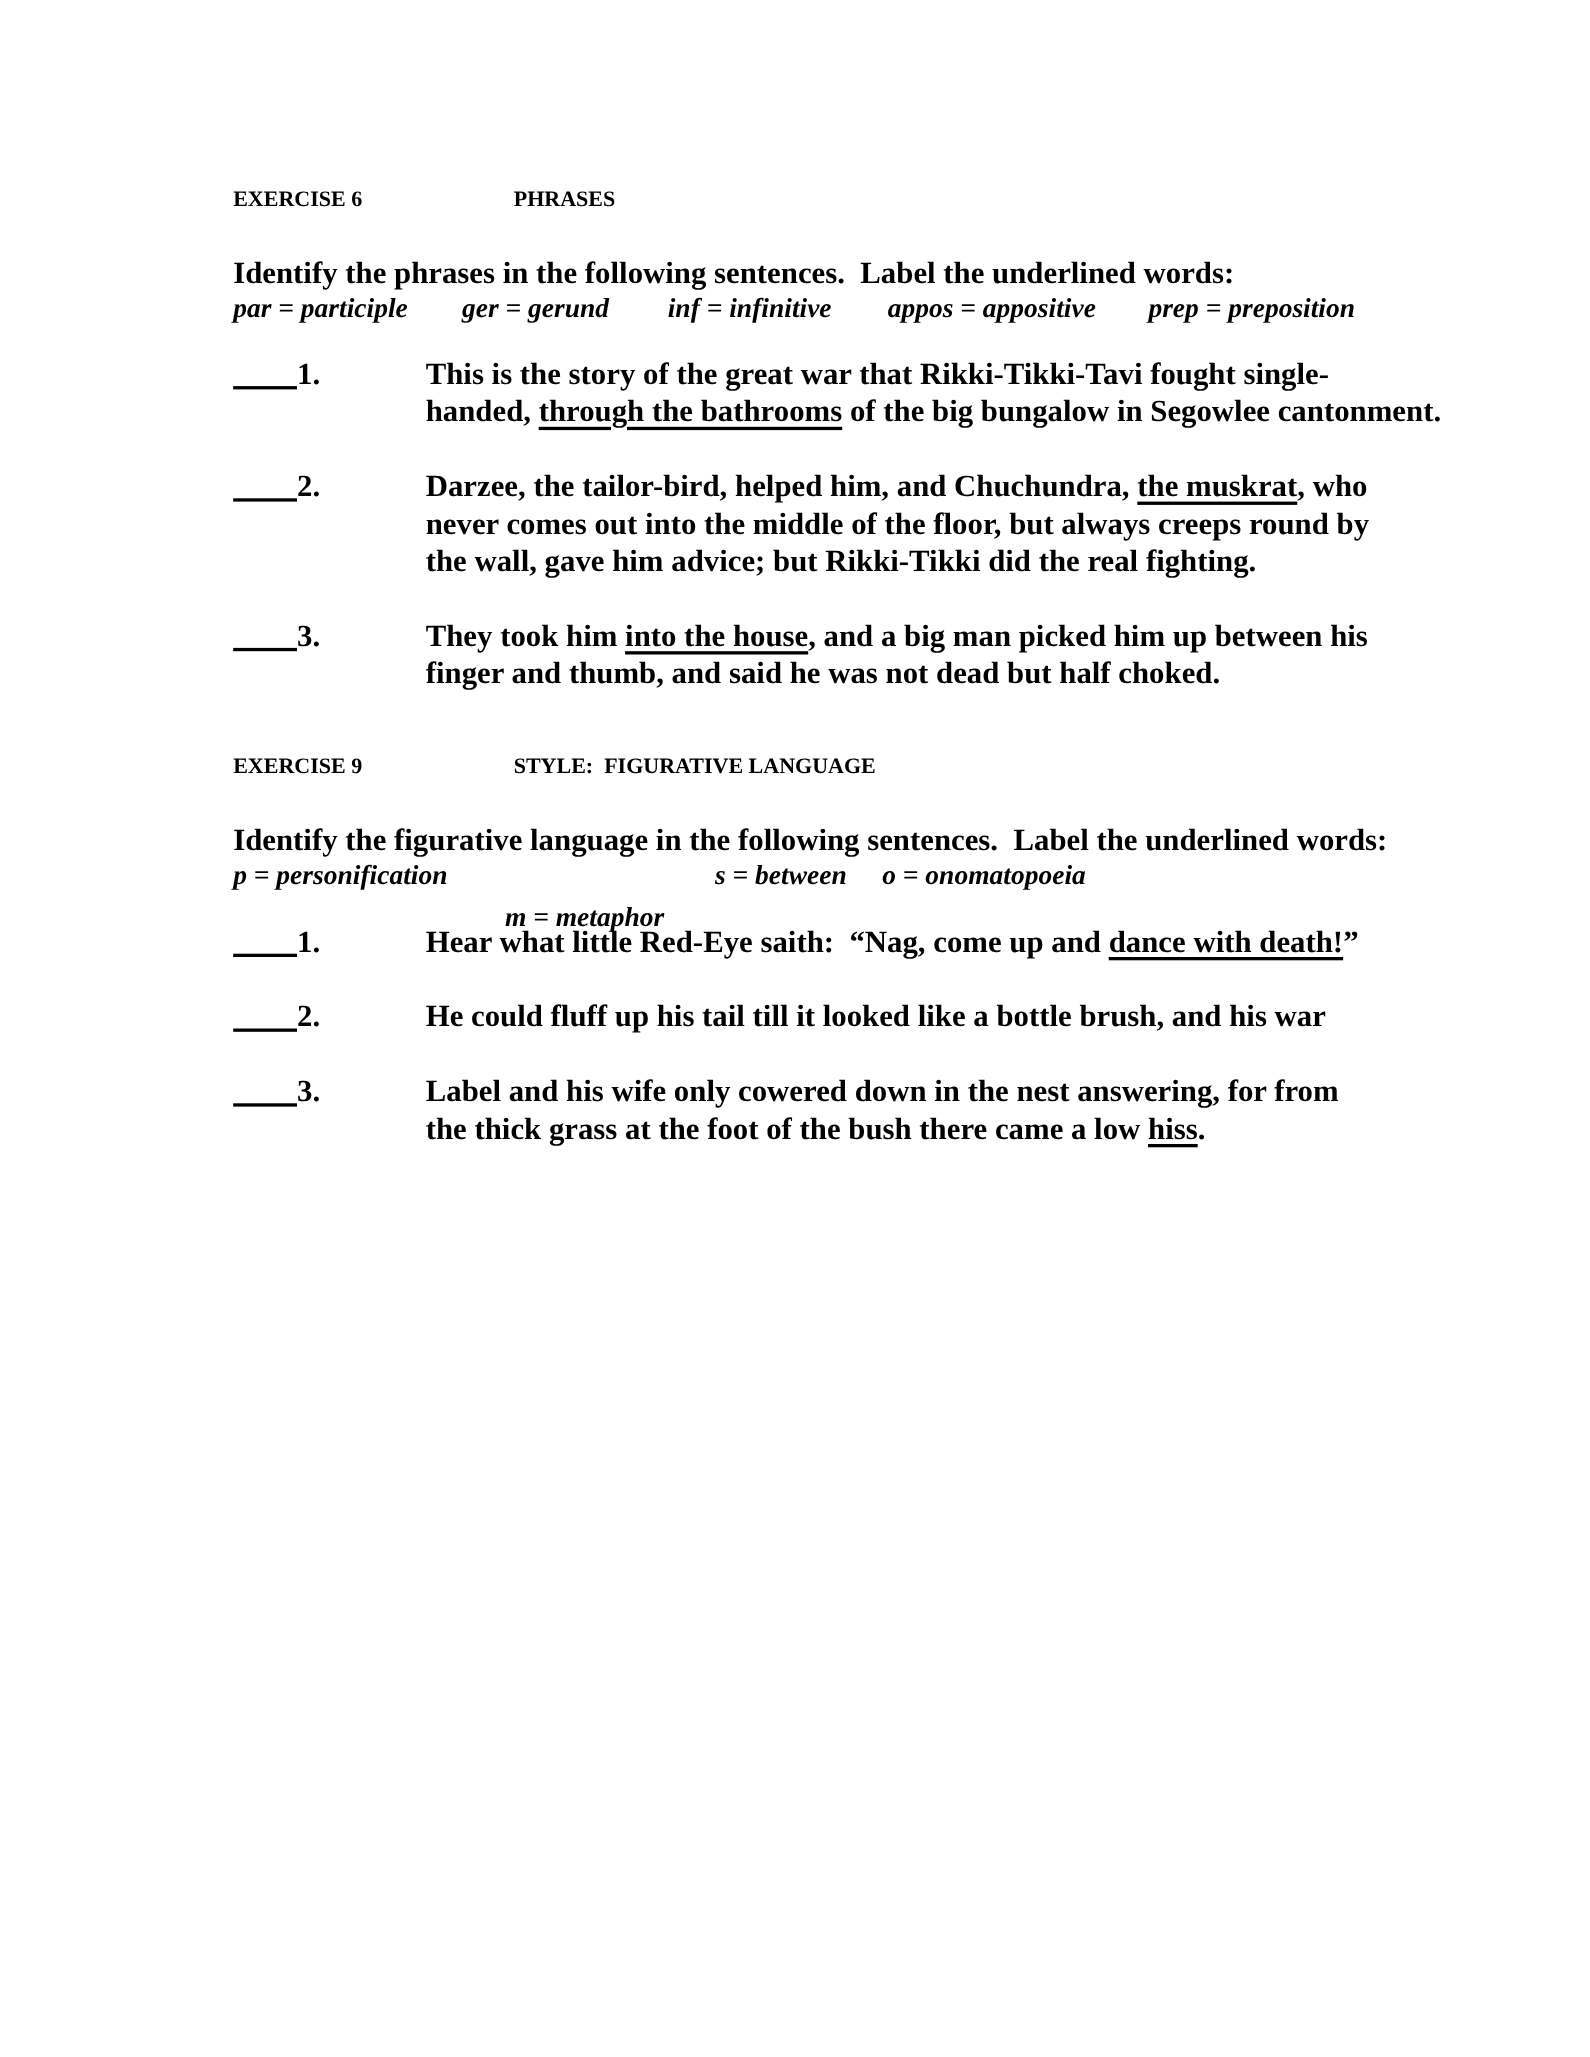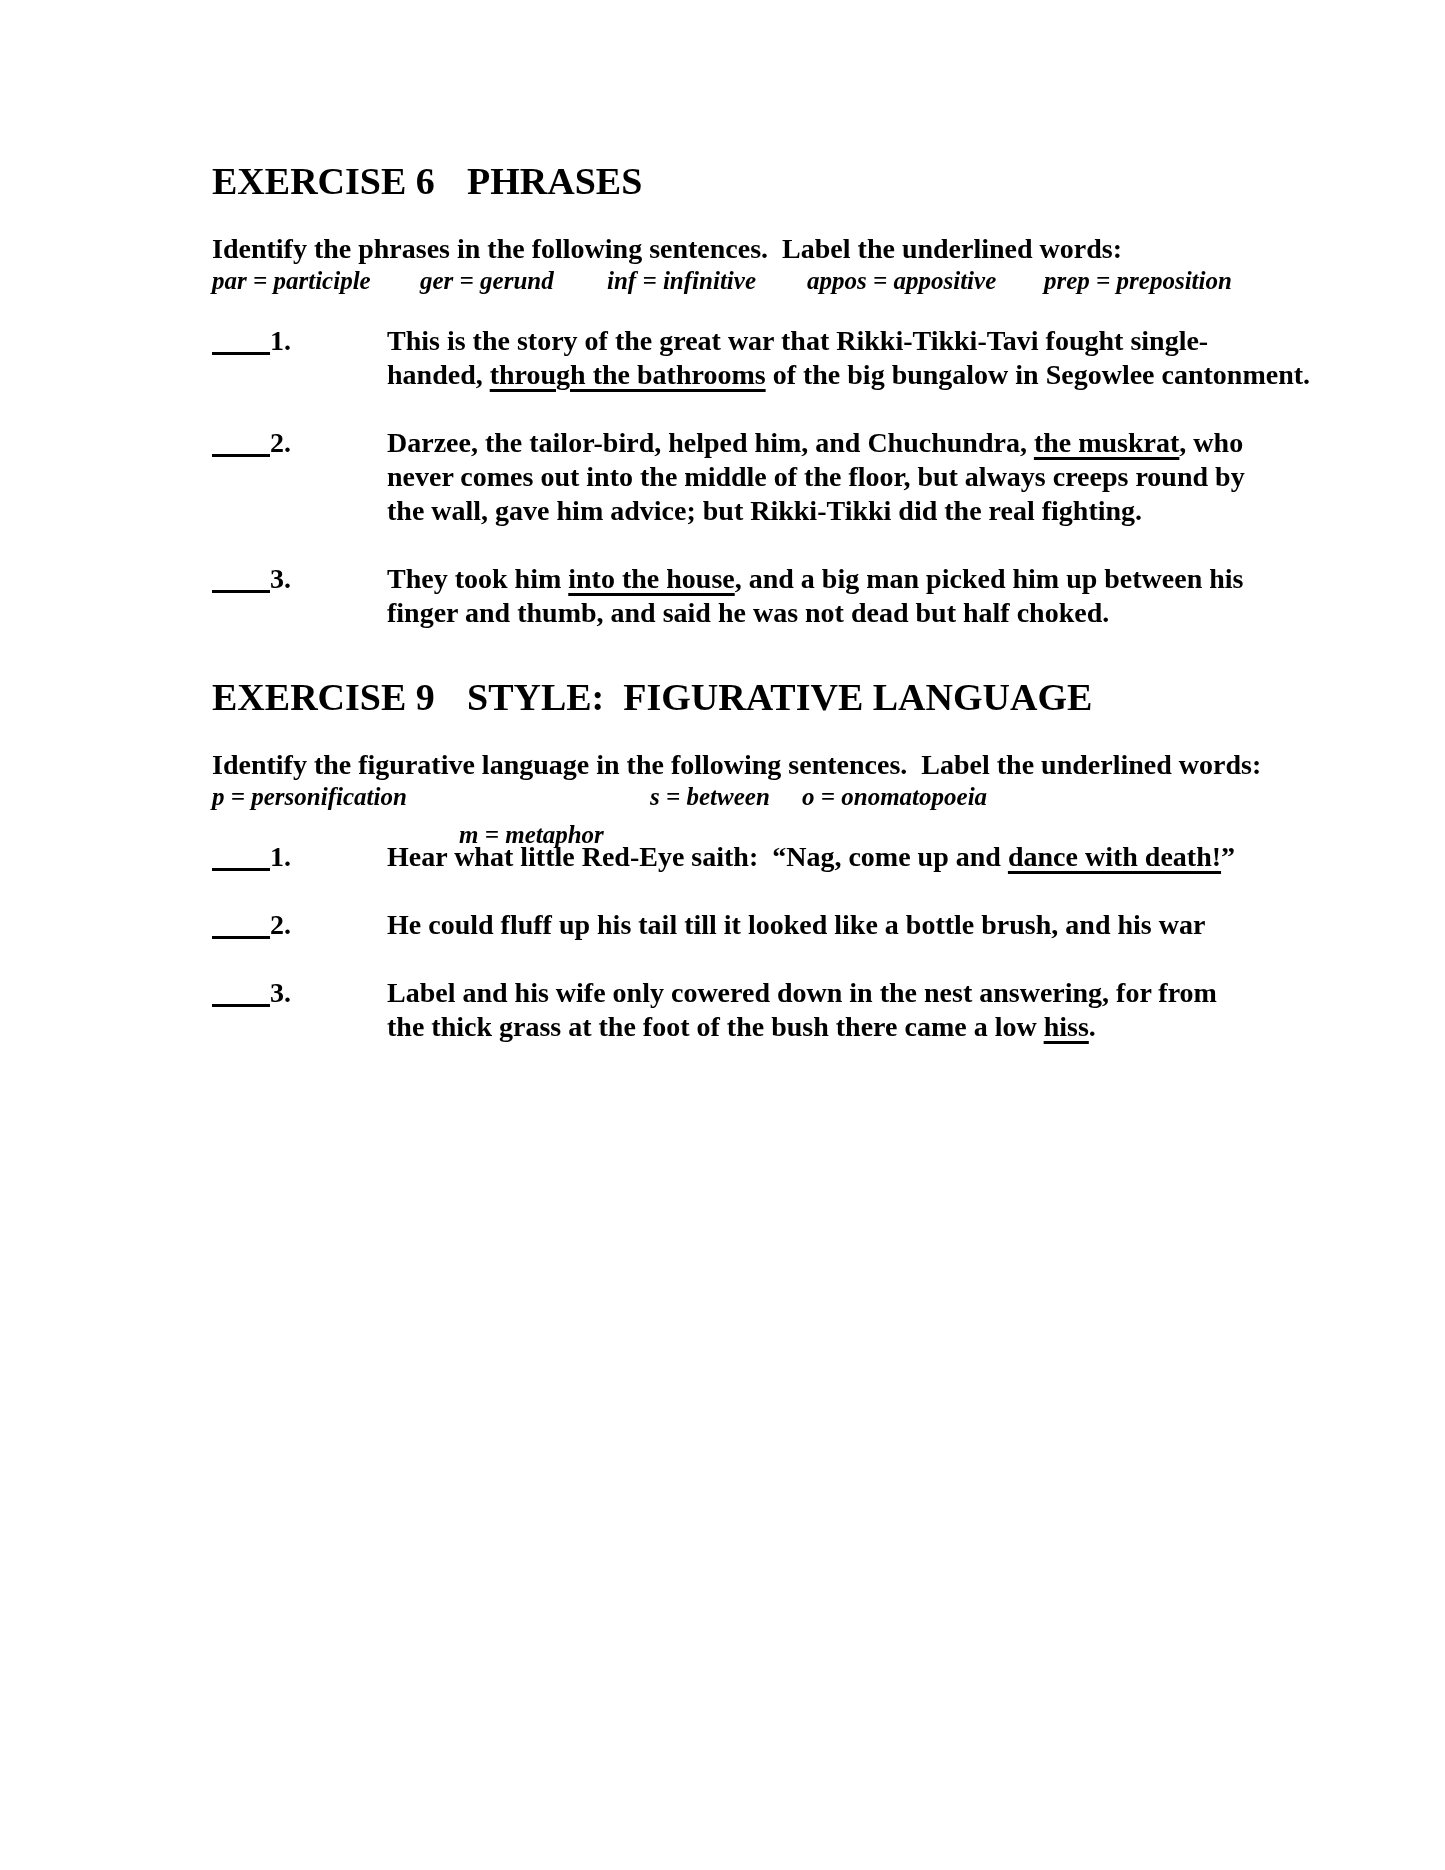--- a/index.html
+++ b/index.html
@@ -8,21 +8,21 @@
     width: 1445px;
     height: 1870px;
     background: #ffffff;
     color: #000000;
     font-family: "Liberation Serif", "DejaVu Serif", serif;
     font-weight: bold;
     overflow: hidden;
   }
   .content { position: absolute; left: 212px; top: 164px; right: 50px; }
 
-  .heading { display: flex; font-size: 38px; line-height: 34px; }
+  .heading { display: flex; font-size: 20px; line-height: 34px; }
   .heading .hlabel { width: 255px; flex: none; white-space: pre; }
   .heading .htitle { white-space: pre; }
 
   .blankline { height: 34px; }
 
   .instructions { font-size: 28px; line-height: 34px; white-space: pre; }
 
   .legend {
     position: relative;
     height: 30px;

